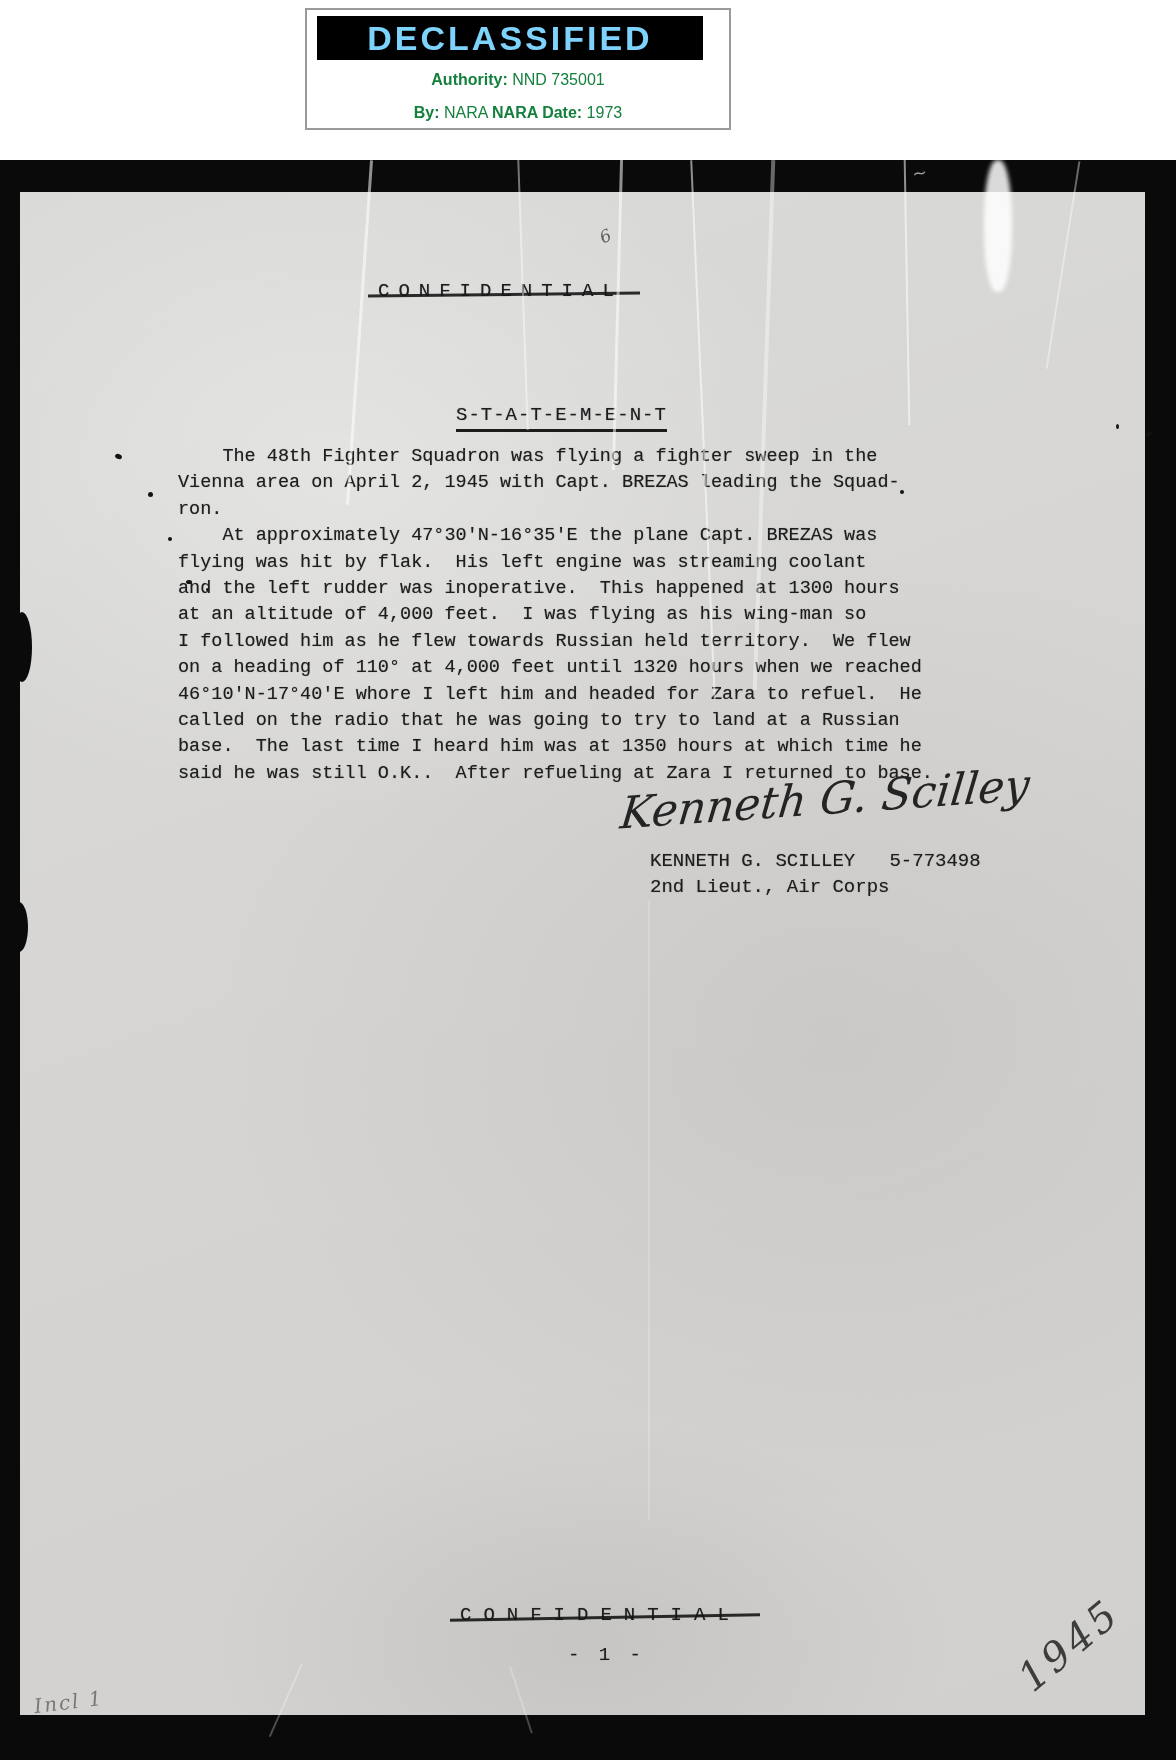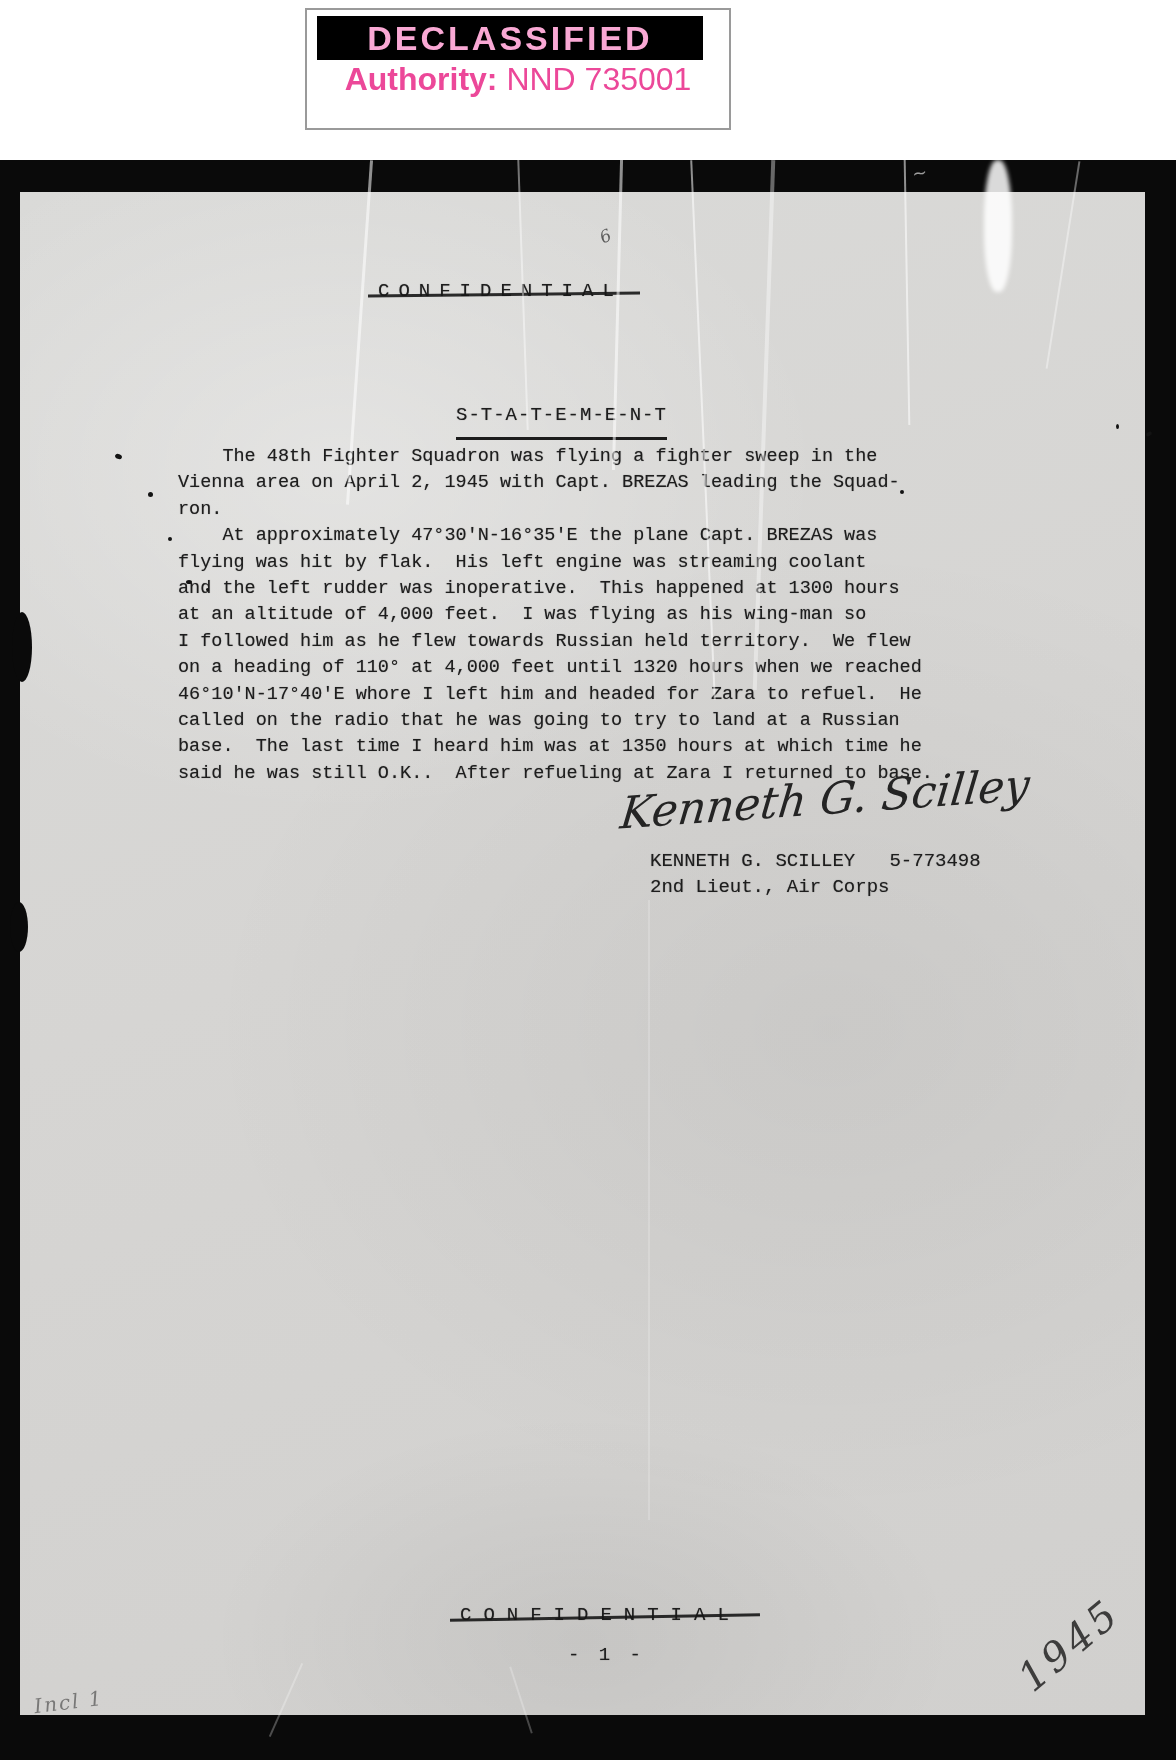--- a/index.html
+++ b/index.html
@@ -8,24 +8,24 @@
     background:#ffffff; font-family:"Liberation Mono", monospace;
   }
 
   
   .stamp {
     position:absolute; left:305px; top:8px; width:426px; height:122px;
     background:#fff; border:2px solid #9a9a9a; box-sizing:border-box;
     text-align:center; font-family:"Liberation Sans", sans-serif; z-index:5;
   }
   .stamp-bar {
-    margin:6px 26px 3px 10px; background:#000; color:#f9a8d4;
+    margin:6px 26px 3px 10px; background:#000; color:#7dd3fc;
     font-weight:bold; font-size:34px; line-height:44px; letter-spacing:3px;
   }
-  .stamp-line { font-size:32px; line-height:33px; color:#ec4899; }
+  .stamp-line { font-size:16px; line-height:33px; color:#15803d; }
   .stamp-line .b { font-weight:bold; }
 
   
   .scan {
     position:absolute; left:0; top:160px; width:1176px; height:1600px;
     background:#0a0a0a;
   }
   .paper {
     position:absolute; left:20px; top:32px; width:1125px; height:1523px;
     background:
@@ -43,21 +43,21 @@
   .classification.top { left:358px; top:88px; }
   .classification.bottom { left:440px; top:1412px; letter-spacing:12px; }
   .strike {
     position:absolute; height:3px; background:#161616; opacity:0.9;
   }
   .strike.top { left:348px; top:101px; width:272px; transform:rotate(-0.6deg); }
   .strike.bottom { left:430px; top:1424px; width:310px; transform:rotate(-1deg); }
 
   .heading {
     position:absolute; left:436px; top:212px; font-size:19px; letter-spacing:1px;
-    border-bottom:3px solid #1c1c1c; padding-bottom:11px; white-space:pre;
+    border-bottom:3px solid #1c1c1c; padding-bottom:3px; white-space:pre;
   }
 
   .body-text {
     position:absolute; left:158px; top:252px; width:780px;
     font-size:18.5px; line-height:26.4px; white-space:pre;
   }
 
   .sig-script {
     position:absolute; left:600px; top:580px; width:440px;
     font-family:"DejaVu Serif", serif; font-style:italic; font-size:44px;
@@ -118,20 +118,26 @@
 <body>
 
 <div class="canvas">
 
   <div class="stamp">
     <div class="stamp-bar">DECLASSIFIED</div>
     <div class="stamp-line">
       <span class="b">Authority:</span>
       <span>NND 735001</span>
     </div>
+    <div class="stamp-line">
+      <span class="b">By:</span>
+      <span>NARA</span>
+      <span class="b">NARA Date:</span>
+      <span>1973</span>
+    </div>
   </div>
 
   <div class="scan">
 
     <div class="paper">
 
       <div class="classification top typed">CONFIDENTIAL</div>
       <div class="strike top"></div>
 
       <div class="pen-squiggle">6</div>

